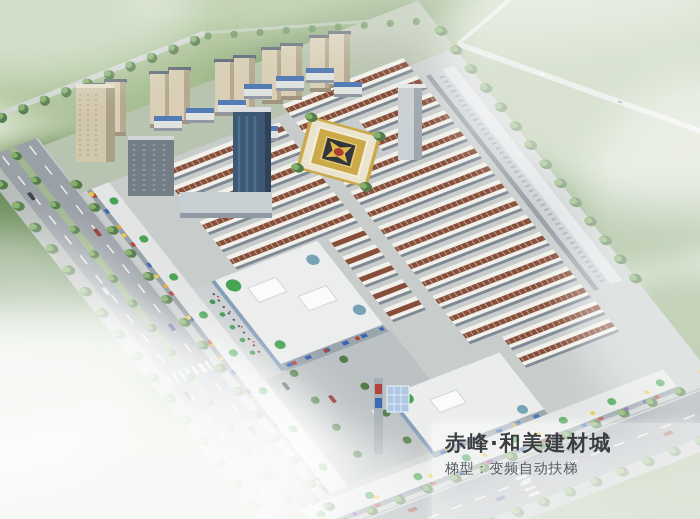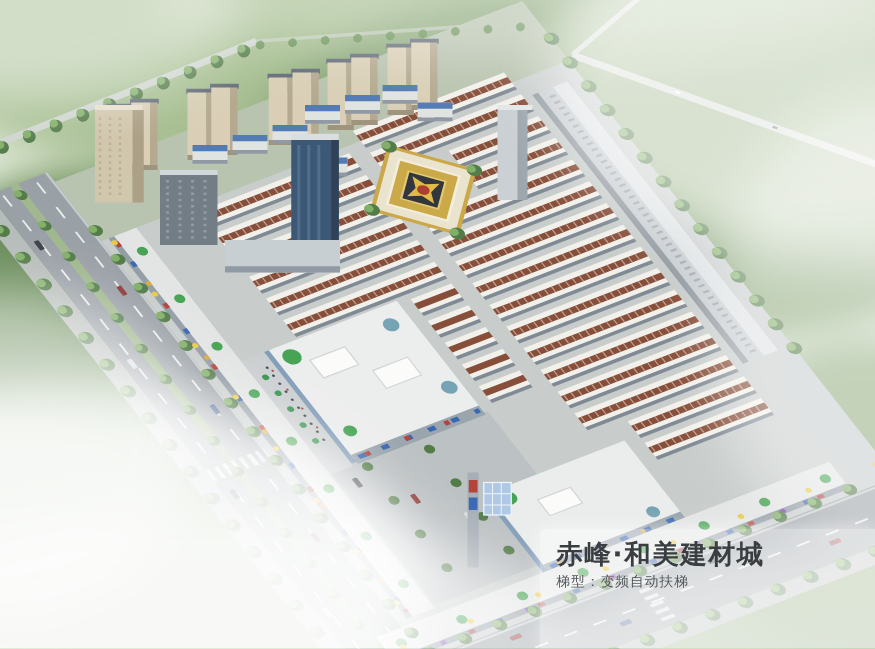--- a/index.html
+++ b/index.html
@@ -12,21 +12,21 @@
     position:absolute;left:432px;top:423px;width:268px;height:96px;
     background:rgba(255,255,255,0.44);
     border-radius:4px 0 0 0;
     box-shadow:0 0 14px rgba(255,255,255,0.55);
     padding:7px 0 0 13px;box-sizing:border-box;
   }
   .caption .title{
     font-size:21px;font-weight:bold;color:#3b3e41;letter-spacing:1.5px;line-height:1.25;
   }
   .caption .line{
-    font-size:11px;color:#53575b;letter-spacing:0.8px;margin-top:3px;line-height:1.35;
+    font-size:14px;color:#53575b;letter-spacing:0.8px;margin-top:3px;line-height:1.35;
   }
 </style>
 </head>
 <body>
 
 <div class="stage">
 <svg width="700" height="519" viewBox="0 0 700 519">
   <defs>
     <filter id="b14" x="-60%" y="-60%" width="220%" height="220%">
           <feGaussianBlur stdDeviation="14"></feGaussianBlur>

